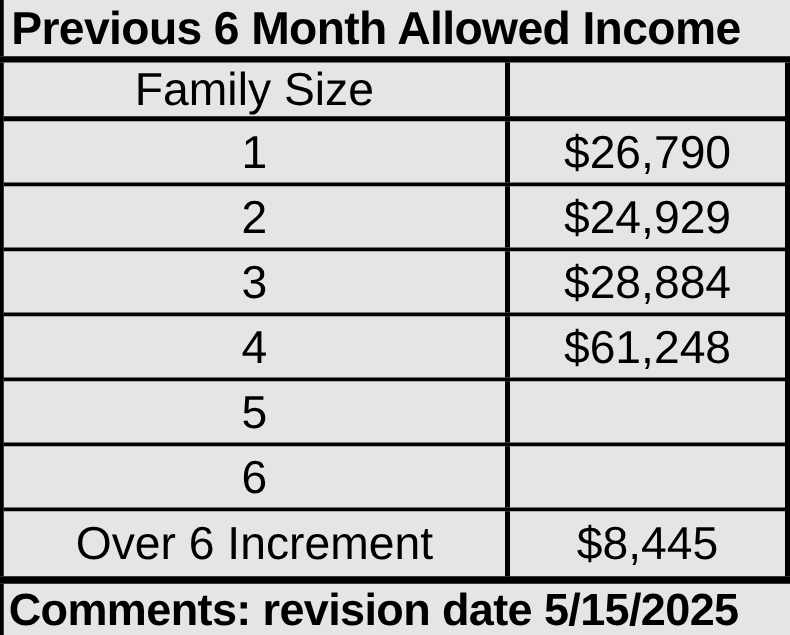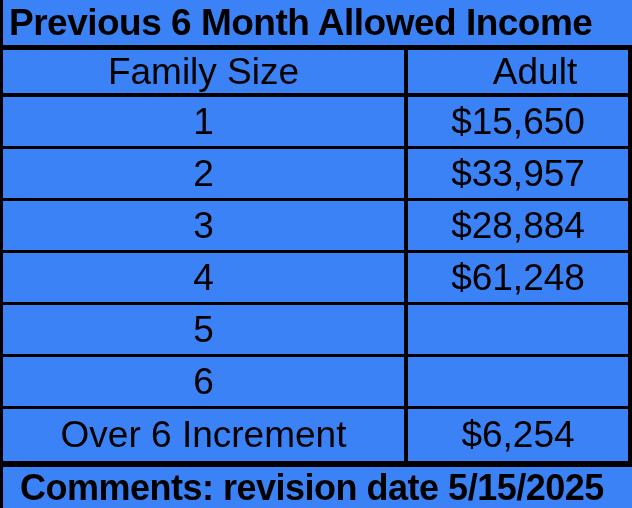--- a/index.html
+++ b/index.html
@@ -1,20 +1,20 @@
 <!DOCTYPE html>
 <html><head>
 <meta charset="utf-8">
 <style>
   * { margin: 0; padding: 0; box-sizing: border-box; }
   html, body { background: #ffffff; }
   .sheet {
     width: 632px;
     height: 508px;
-    background: #3b82f6;
+    background: #e5e5e5;
     color: #000000;
     font-family: "Liberation Sans", "DejaVu Sans", sans-serif;
     overflow: hidden;
   }
   .title-row {
     height: 45px;
     border-left: 3px solid #000000;
     display: flex;
     align-items: center;
     padding-left: 6px;
@@ -49,51 +49,50 @@
   .cell.left {
     width: 405px;
     border-right: 4px solid #000000;
   }
   .cell.right { flex: 1; }
   .comments-row {
     height: 41px;
     border-left: 3px solid #000000;
     display: flex;
     align-items: center;
-    padding-left: 17px;
+    padding-left: 4px;
     font-size: 36px;
     font-weight: bold;
     white-space: nowrap;
     letter-spacing: -0.5px;
   }
 </style>
 </head>
 <body>
 
 <div class="sheet">
 
   <div class="title-row">Previous 6 Month Allowed Income</div>
 
   <div class="rule title-rule"></div>
 
   <div class="grid">
 
     <div class="row header">
       <div class="cell left">Family Size</div>
-      <div class="cell right">Adult</div>
     </div>
 
     <div class="row">
       <div class="cell left">1</div>
-      <div class="cell right">$15,650</div>
+      <div class="cell right">$26,790</div>
     </div>
 
     <div class="row">
       <div class="cell left">2</div>
-      <div class="cell right">$33,957</div>
+      <div class="cell right">$24,929</div>
     </div>
 
     <div class="row">
       <div class="cell left">3</div>
       <div class="cell right">$28,884</div>
     </div>
 
     <div class="row">
       <div class="cell left">4</div>
       <div class="cell right">$61,248</div>
@@ -102,21 +101,21 @@
     <div class="row">
       <div class="cell left">5</div>
     </div>
 
     <div class="row">
       <div class="cell left">6</div>
     </div>
 
     <div class="row last">
       <div class="cell left">Over 6 Increment</div>
-      <div class="cell right">$6,254</div>
+      <div class="cell right">$8,445</div>
     </div>
 
   </div>
 
   <div class="rule comments-rule"></div>
 
   <div class="comments-row">Comments: revision date 5/15/2025</div>
 
 </div>
 

